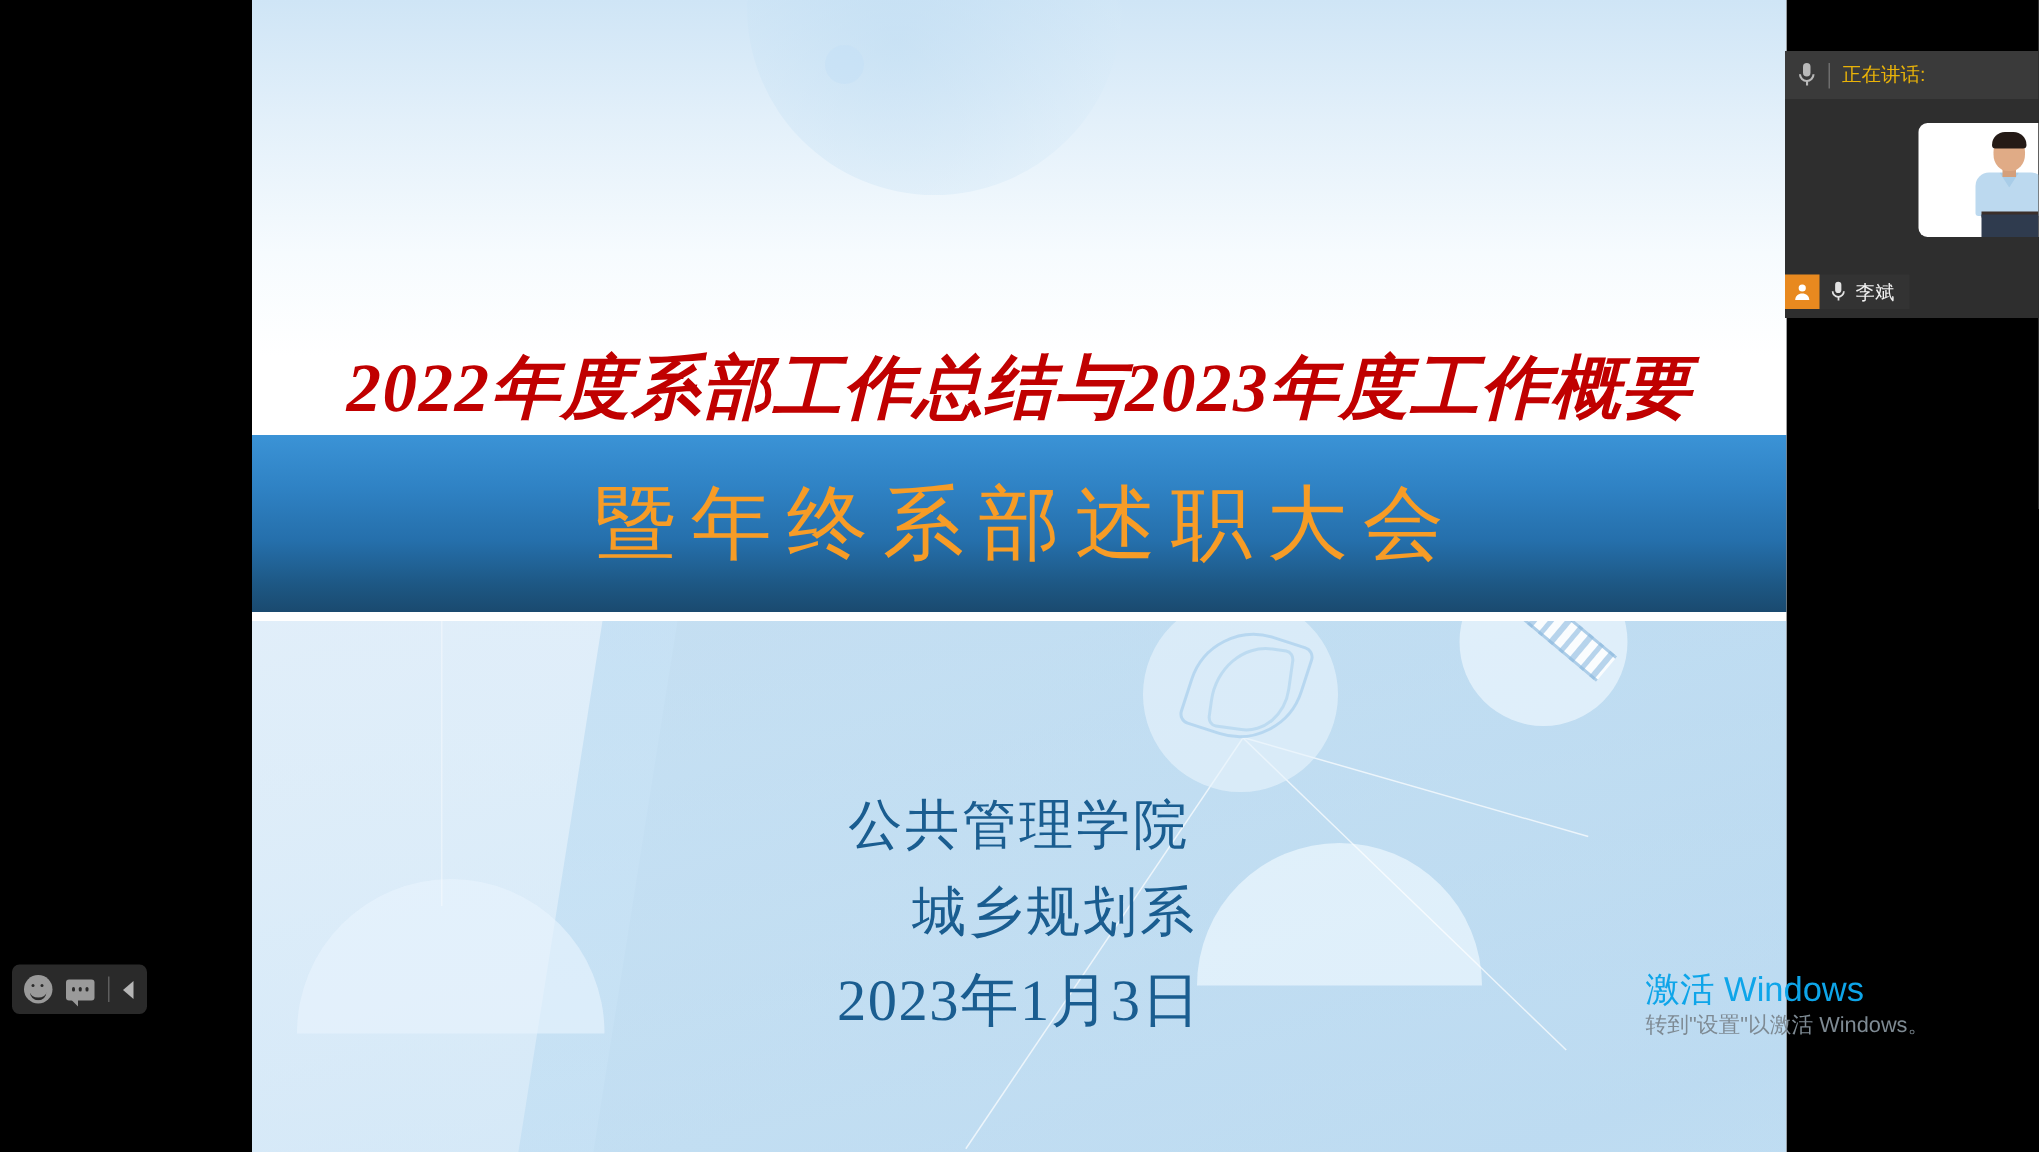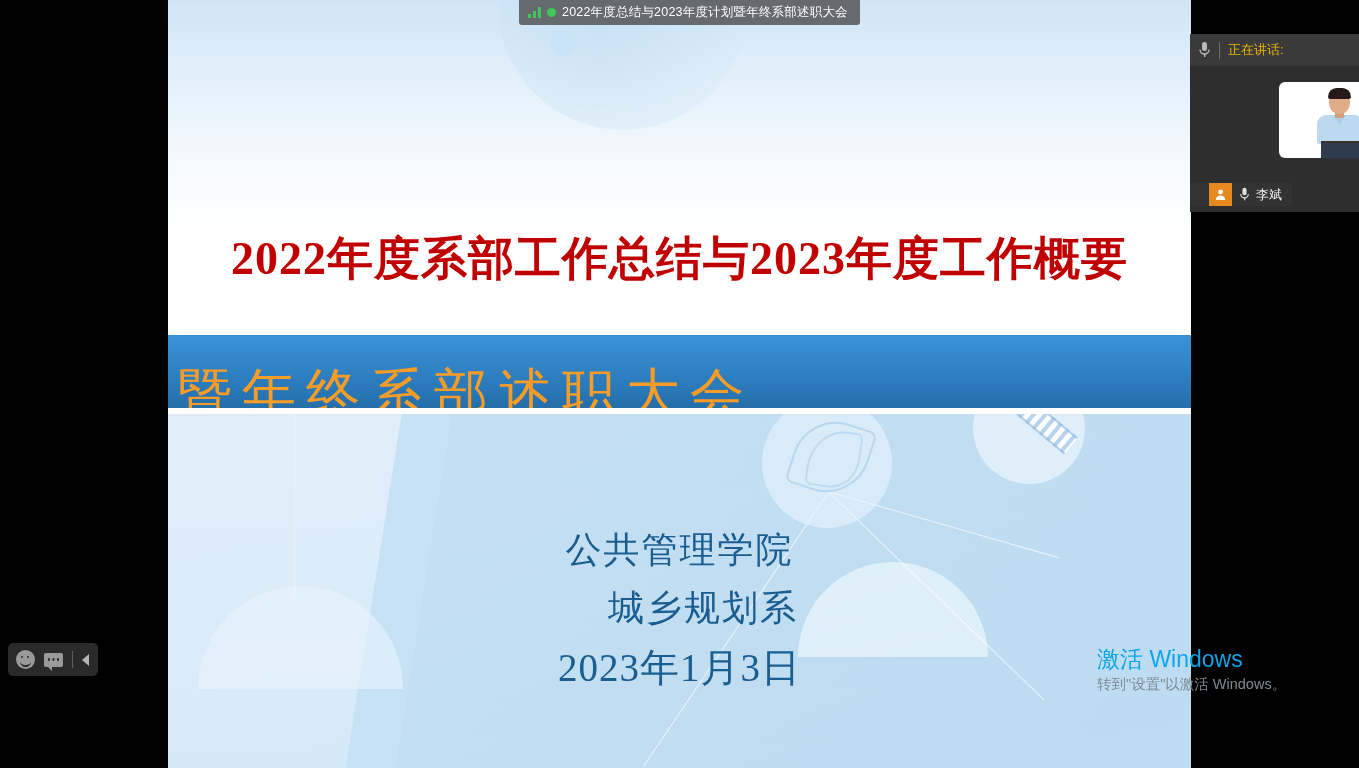--- a/index.html
+++ b/index.html
@@ -27,27 +27,28 @@
     position:absolute; left:382px; top:30px; width:26px; height:26px;
     border-radius:50%; background:rgba(196,224,245,.55);
   }
 
   .title-red {
     position:absolute; left:0; top:236px; width:100%;
     text-align:center; color:#c00000;
     font-family:"Liberation Serif", serif; font-weight:700;
     font-size:46px; letter-spacing:1px; line-height:1;
     white-space:nowrap;
+    font-style:italic;
   }
 
   
   .blue-band {
     position:absolute; left:0; top:290px; width:100%; height:118px;
     background:linear-gradient(180deg,#3b93d6 0%,#2f82c4 30%,#256fab 60%,#1d5783 85%,#1a4a6f 100%);
-    display:flex; align-items:center; margin-top:45px;
+    display:flex; align-items:center; justify-content:center;
   }
   .title-orange {
     color:#f79c26; font-family:"Liberation Serif", serif; font-weight:400;
     font-size:54px; letter-spacing:10px; line-height:1;
     white-space:nowrap; text-indent:10px;
   }
   .band-gap {
     position:absolute; left:0; top:408px; width:100%; height:6px; background:#ffffff;
   }
 
@@ -151,21 +152,21 @@
     padding-left:8px; color:#eab308; font-size:13px;
   }
   .sp-divider { width:1px; height:17px; background:#6d6d6d; }
   .sp-body { position:relative; height:146px; background:#2e2e2e; overflow:hidden; }
   .sp-thumb {
     position:absolute; right:-12px; top:16px; width:92px; height:76px;
     background:#ffffff; border-radius:6px; overflow:hidden;
   }
   .sp-name-row {
     position:absolute; left:0; bottom:6px; display:flex; align-items:center;
-    background:#333; height:23px;padding-left:19px;
+    background:#333; height:23px;
   }
   .sp-avatar {
     width:23px; height:23px; background:#e8891f;
     display:flex; align-items:center; justify-content:center;
   }
   .sp-name { color:#f2f2f2; font-size:13px; padding:0 10px 0 6px; white-space:nowrap; }
 
   .mic-ico { display:block; }
 
   
@@ -263,29 +264,20 @@
       <div class="sb-ribbon"></div>
 
       <div class="sb-text">
         <div class="sb-line l1">公共管理学院</div>
         <div class="sb-line l2">城乡规划系</div>
         <div class="sb-line l3">2023年1月3日</div>
       </div>
     </div>
   </div>
 
-  <div id="meeting-pill">
-    <span class="signal-bars">
-      <i></i>
-        <i></i>
-        <i></i>
-    </span>
-    <span class="rec-dot"></span>
-    <span id="meeting-title-text">2022年度总结与2023年度计划暨年终系部述职大会</span>
-  </div>
 
   <div id="speaker-panel">
     <div class="sp-header">
       <span>
         <svg class="mic-ico" width="13" height="18" viewBox="0 0 13 18" aria-hidden="true">
           <rect x="4" y="1" width="5" height="9" rx="2.5" fill="#b9b9b9"></rect>
           <path d="M2 8.5a4.5 4.5 0 0 0 9 0" fill="none" stroke="#b9b9b9" stroke-width="1.4"></path>
           <rect x="6" y="13" width="1.4" height="3" fill="#b9b9b9"></rect>
         </svg>
       </span>

